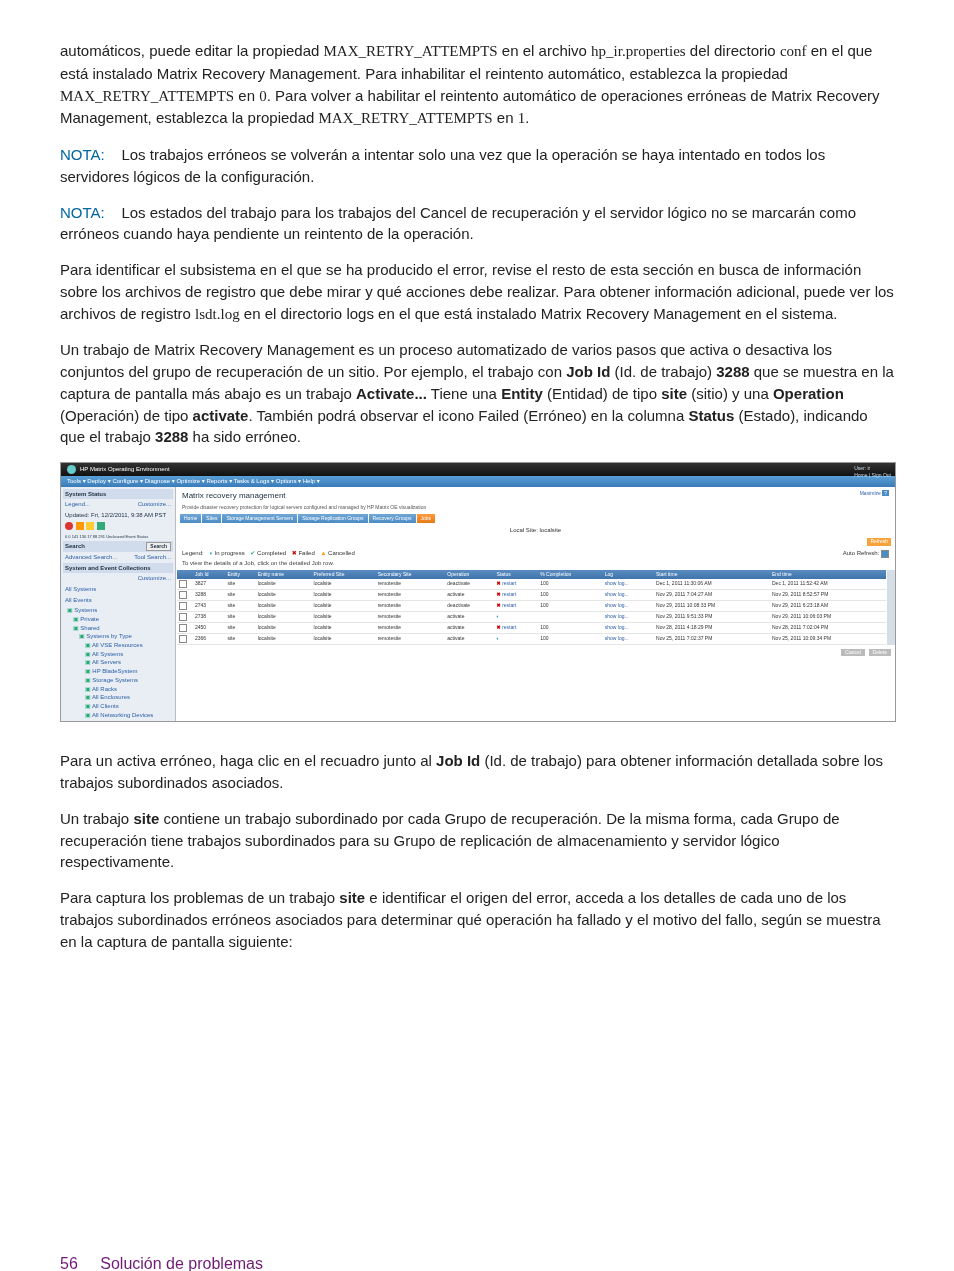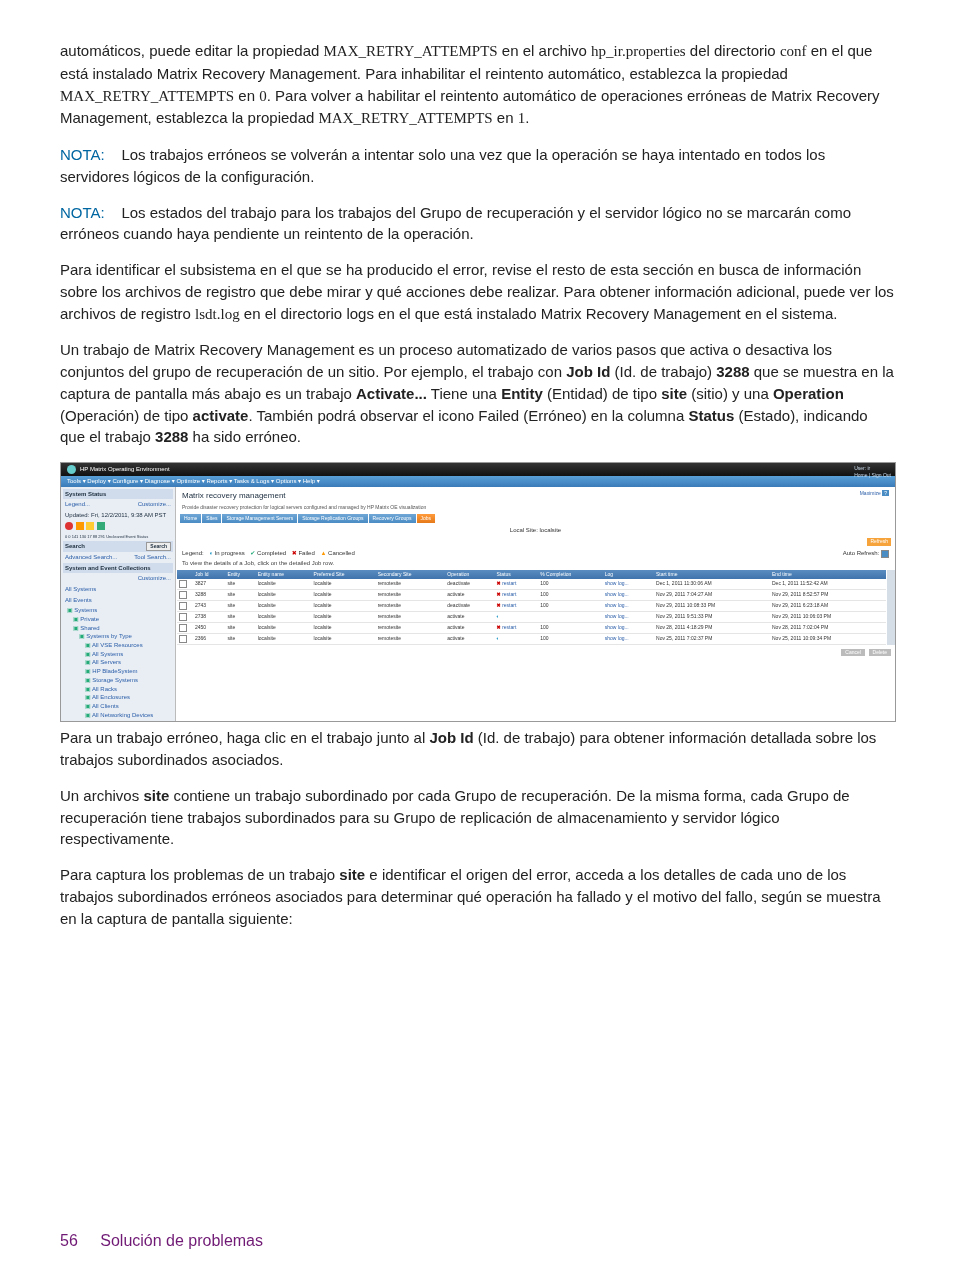--- a/index.html
+++ b/index.html
@@ -12,21 +12,21 @@
     max-width: 954px;
     box-sizing: border-box;
   }
   p { margin: 0 0 14px 0; }
   .code { font-family: Liberation Serif, serif; }
   .nota { color: #0066a1; font-weight: normal; }
   b { font-weight: bold; }
   .screenshot {
     width: 100%;
     border: 1px solid #999;
-    margin: 14px 0 5px 0;
+    margin: 14px 0 28px 0;
     font-size: 6px;
     background: #bef264;
     position: relative;
   }
   .ss-header {
     background: linear-gradient(#333, #111);
     color: #fff;
     padding: 2px 6px;
     display: flex;
     align-items: center;
@@ -107,21 +107,21 @@
 
 <p>
   <span>automáticos, puede editar la propiedad </span><span class="code">MAX_RETRY_ATTEMPTS</span><span> en el archivo </span><span class="code">hp_ir.properties</span><span> del directorio </span><span class="code">conf</span><span> en el que está instalado Matrix Recovery Management. Para inhabilitar el reintento automático, establezca la propiedad </span><span class="code">MAX_RETRY_ATTEMPTS</span><span> en </span><span class="code">0</span><span>. Para volver a habilitar el reintento automático de operaciones erróneas de Matrix Recovery Management, establezca la propiedad </span><span class="code">MAX_RETRY_ATTEMPTS</span><span> en </span><span class="code">1</span><span>.</span>
 </p>
 
 <p>
   <span class="nota">NOTA:</span>&nbsp;&nbsp;&nbsp;<span> Los trabajos erróneos se volverán a intentar solo una vez que la operación se haya intentado en todos los servidores lógicos de la configuración.</span>
 </p>
 
 <p>
-  <span class="nota">NOTA:</span>&nbsp;&nbsp;&nbsp;<span> Los estados del trabajo para los trabajos del Grupo de recuperación y el servidor lógico no se marcarán como erróneos cuando haya pendiente un reintento de la operación.</span>
+  <span class="nota">NOTA:</span>&nbsp;&nbsp;&nbsp;<span> Los estados del trabajo para los trabajos del Cancel de recuperación y el servidor lógico no se marcarán como erróneos cuando haya pendiente un reintento de la operación.</span>
 </p>
 
 <p>
   <span>Para identificar el subsistema en el que se ha producido el error, revise el resto de esta sección en busca de información sobre los archivos de registro que debe mirar y qué acciones debe realizar. Para obtener información adicional, puede ver los archivos de registro </span><span class="code">lsdt.log</span><span> en el directorio logs en el que está instalado Matrix Recovery Management en el sistema.</span>
 </p>
 
 <p>
   <span>Un trabajo de Matrix Recovery Management es un proceso automatizado de varios pasos que activa o desactiva los conjuntos del grupo de recuperación de un sitio. Por ejemplo, el trabajo con </span><b>Job Id</b><span> (Id. de trabajo) </span><b>3288</b><span> que se muestra en la captura de pantalla más abajo es un trabajo </span><b>Activate...</b><span> Tiene una </span><b>Entity</b><span> (Entidad) de tipo </span><b>site</b><span> (sitio) y una </span><b>Operation</b><span> (Operación) de tipo </span><b>activate</b><span>. También podrá observar el icono Failed (Erróneo) en la columna </span><b>Status</b><span> (Estado), indicando que el trabajo </span><b>3288</b><span> ha sido erróneo.</span>
 </p>
 
@@ -311,25 +311,25 @@
 
       <div class="bottom-btns">
         <span class="btn-grey">Cancel</span>
         <span class="btn-grey">Delete</span>
       </div>
     </div>
   </div>
 </div>
 
 <p>
-  <span>Para un trabajo erróneo, haga clic en el trabajo junto al </span><b>Job Id</b><span> (Id. de trabajo) para obtener información detallada sobre los trabajos subordinados asociados.</span>
-</p>
-
-<p>
-  <span>Un archivos </span><b>site</b><span> contiene un trabajo subordinado por cada Grupo de recuperación. De la misma forma, cada Grupo de recuperación tiene trabajos subordinados para su Grupo de replicación de almacenamiento y servidor lógico respectivamente.</span>
+  <span>Para un activa erróneo, haga clic en el recuadro junto al </span><b>Job Id</b><span> (Id. de trabajo) para obtener información detallada sobre los trabajos subordinados asociados.</span>
+</p>
+
+<p>
+  <span>Un trabajo </span><b>site</b><span> contiene un trabajo subordinado por cada Grupo de recuperación. De la misma forma, cada Grupo de recuperación tiene trabajos subordinados para su Grupo de replicación de almacenamiento y servidor lógico respectivamente.</span>
 </p>
 
 <p>
   <span>Para captura los problemas de un trabajo </span><b>site</b><span> e identificar el origen del error, acceda a los detalles de cada uno de los trabajos subordinados erróneos asociados para determinar qué operación ha fallado y el motivo del fallo, según se muestra en la captura de pantalla siguiente:</span>
 </p>
 
 <div class="footer">
   <span class="pagenum">56</span>
   <span>Solución de problemas</span>
 </div>

